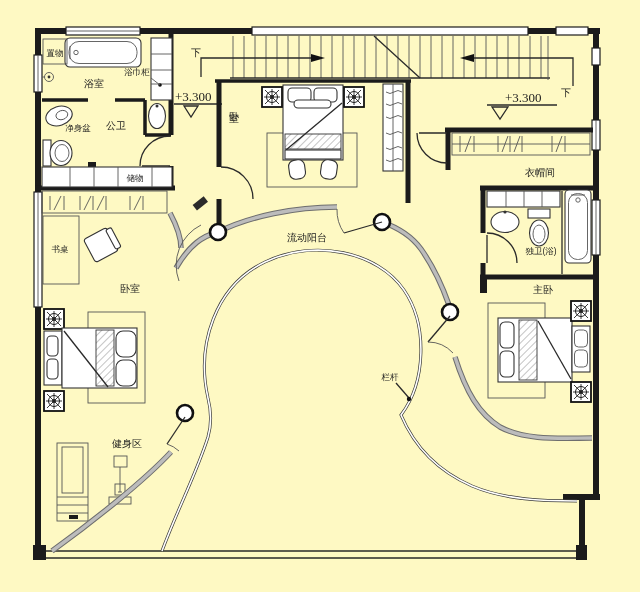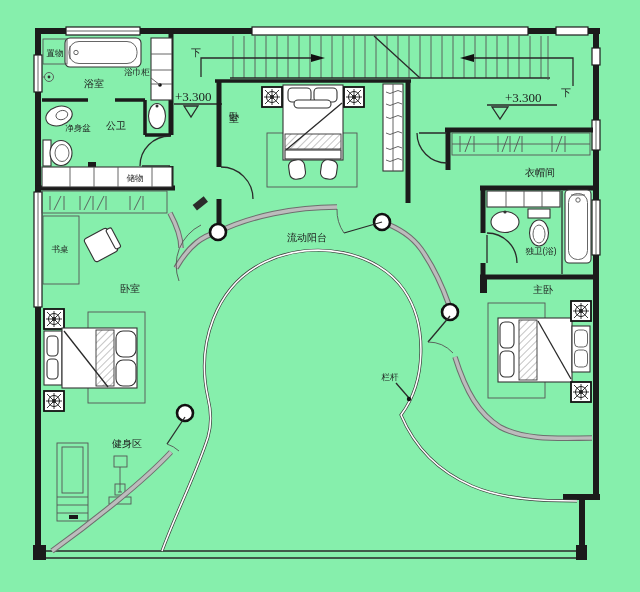--- a/index.html
+++ b/index.html
@@ -1,16 +1,16 @@
 <!DOCTYPE html>
 <html><head>
 <meta charset="utf-8">
 <style>
   html,body{margin:0;padding:0;background:#ffffff;}
-  .page{width:640px;height:592px;background:#86efac;position:relative;overflow:hidden;}
+  .page{width:640px;height:592px;background:#fef9c3;position:relative;overflow:hidden;}
   svg{display:block;}
   
   .w  {stroke:#1b1b1b;stroke-width:6;fill:none;stroke-linecap:butt;}
   .w5 {stroke:#1b1b1b;stroke-width:5;fill:none;}
   .w4 {stroke:#1b1b1b;stroke-width:3.5;fill:none;}
   .t  {stroke:#555;stroke-width:0.9;fill:none;}
   .t2 {stroke:#2a2a2a;stroke-width:1.3;fill:none;}
   .furn{fill:#fff;stroke:#333;stroke-width:1.1;}
   .furnT{fill:none;stroke:#555;stroke-width:0.9;}
   .grayA{stroke:#6e6e6e;stroke-width:5.5;fill:none;}

